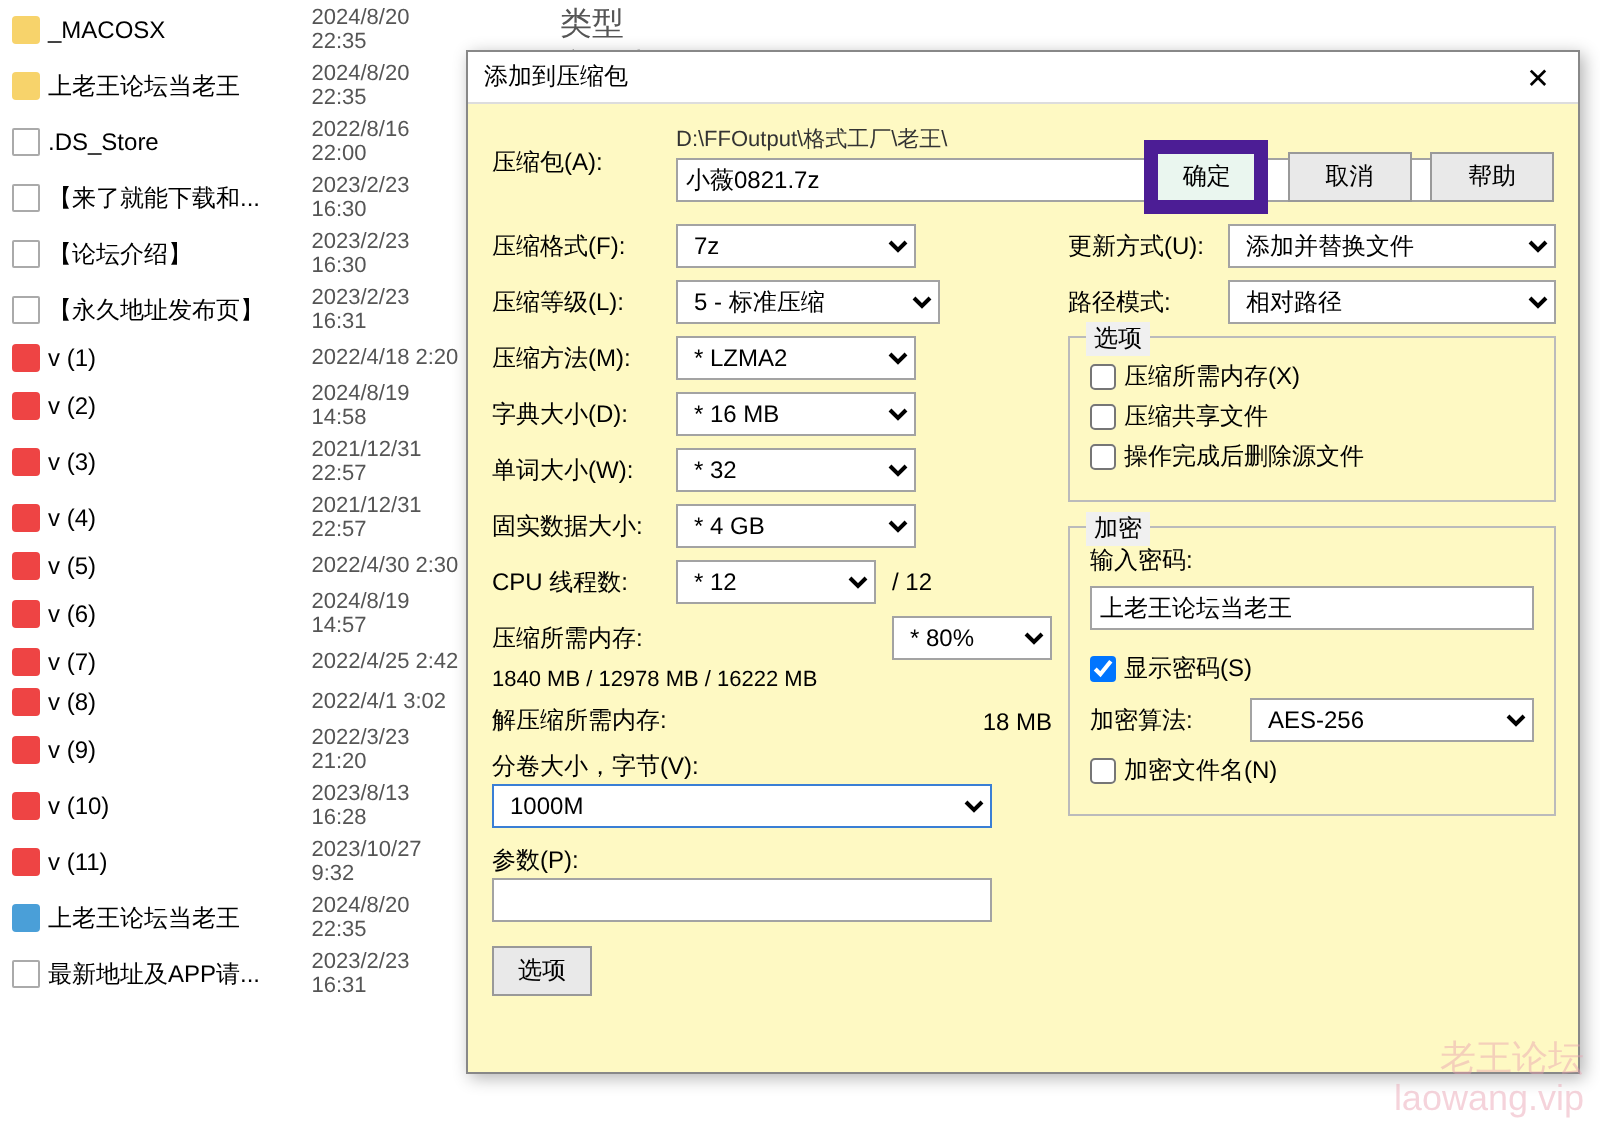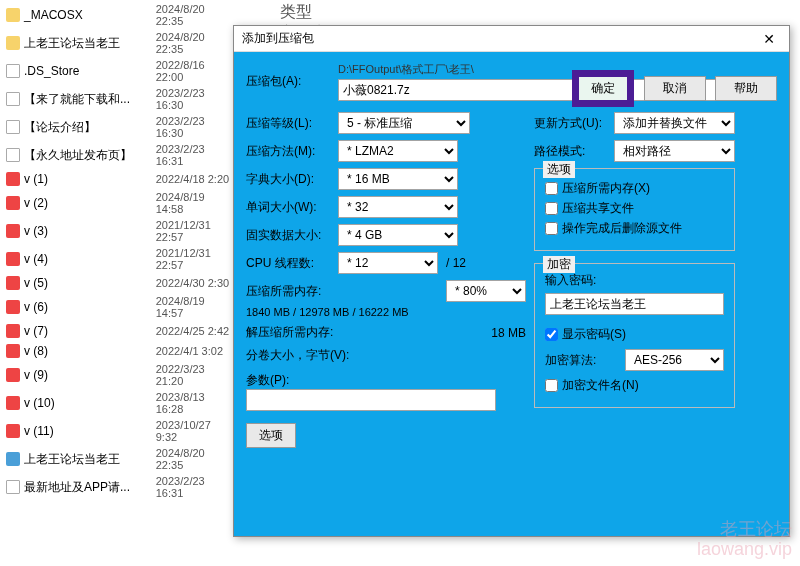--- a/index.html
+++ b/index.html
@@ -10,39 +10,39 @@
 .file-list .name { width: 150px; overflow: hidden; white-space: nowrap; text-overflow: ellipsis; }
 .file-list .date { width: 90px; color: #555; font-size: 11px; }
 .icon-folder, .icon-file, .icon-url, .icon-img { display: inline-block; width: 14px; height: 14px; margin-right: 4px; vertical-align: middle; }
 .icon-folder { background: #f7d36b; border-radius: 2px; }
 .icon-file { background: #fff; border: 1px solid #aaa; border-radius: 1px; }
 .icon-url { background: #e44; border-radius: 2px; }
 .icon-img { background: #4a9fd8; border-radius: 2px; }
 
 .bg-headers { position: absolute; left: 280px; top: 2px; font-size: 16px; color: #555; }
 
-.dialog { position: absolute; left: 233px; top: 25px; width: 557px; height: 512px; background: #0ea5e9; border: 1px solid #888; box-shadow: 2px 2px 8px rgba(0,0,0,0.3); }
+.dialog { position: absolute; left: 233px; top: 25px; width: 557px; height: 512px; background: #fef9c3; border: 1px solid #888; box-shadow: 2px 2px 8px rgba(0,0,0,0.3); }
 .titlebar { height: 26px; background: #fff; border-bottom: 1px solid #ddd; padding: 4px 8px; display: flex; align-items: center; }
 .titlebar .title { flex: 1; }
 .titlebar .x { width: 24px; text-align: center; font-size: 14px; cursor: pointer; }
 
 .body { padding: 10px 12px; position: relative; }
 
 .row { display: flex; align-items: center; margin-bottom: 6px; }
 .lbl { width: 92px; flex-shrink: 0; }
 .lbl2 { width: 80px; flex-shrink: 0; }
 
 input[type=text], select, .combo {
   border: 1px solid #a3a3a3; background: #fff; height: 22px; padding: 2px 4px; font-size: 12px; font-family: inherit;
 }
 select { appearance: auto; }
 .btn { border: 1px solid #999; background: #e9e9e9; padding: 3px 12px; font-size: 12px; cursor: pointer; }
 
 .left-col { position: absolute; left: 12px; top: 60px; width: 280px; }
-.right-col { position: absolute; left: 300px; top: 60px; width: 201px; }
+.right-col { position: absolute; left: 300px; top: 60px; width: 244px; }
 
 .group { border: 1px solid #bbb; margin-top: 6px; padding: 8px 10px 10px; position: relative; }
 .group .legend { position: absolute; top: -8px; left: 8px; background: #f0f0f0; padding: 0 4px; }
 
 .checkbox-row { margin: 3px 0; }
 .checkbox-row input { vertical-align: middle; margin-right: 4px; }
 
 .footer { position: absolute; bottom: 10px; right: 12px; }
 .footer .btn { margin-left: 6px; min-width: 62px; }
 .btn-primary { border: 7px solid #4c1d95; background: #eaf6ef; }
@@ -150,20 +150,24 @@
         <div style="font-size:11px;color:#333;margin-bottom:2px">D:\FFOutput\格式工厂\老王\</div>
         <div style="display:flex;gap:6px">
           <input type="text" style="flex: 1 1 0%;" value="小薇0821.7z">
           <button class="btn">...</button>
         </div>
       </div>
     </div>
 
     <div class="left-col">
       <div class="row">
+          <span class="lbl">压缩格式(F):</span>
+          <select style="width:120px"><option>7z</option></select>
+        </div>
+      <div class="row">
           <span class="lbl">压缩等级(L):</span>
           <select style="width:132px"><option>5 - 标准压缩</option></select>
         </div>
       <div class="row">
           <span class="lbl">压缩方法(M):</span>
           <select style="width:120px"><option>* LZMA2</option></select>
         </div>
       <div class="row">
           <span class="lbl">字典大小(D):</span>
           <select style="width:120px"><option>* 16 MB</option></select>
@@ -184,20 +188,21 @@
       <div class="row">
           <span class="lbl">压缩所需内存:</span>
           <select style="width:80px;margin-left:auto"><option>* 80%</option></select>
         </div>
       <div style="font-size:11px;margin:-2px 0 6px 0">1840 MB / 12978 MB / 16222 MB</div>
       <div class="row">
           <span class="lbl" style="width:140px">解压缩所需内存:</span>
           <span style="margin-left:auto">18 MB</span>
         </div>
       <div style="margin-top:6px">分卷大小，字节(V):</div>
+      <select style="width:250px;border-color:#3a7fd5"><option>1000M</option></select>
       <div style="margin-top:8px">参数(P):</div>
       <input type="text" style="width: 250px;" value="">
       <div style="margin-top:12px"><button class="btn">选项</button></div>
     </div>
 
     <div class="right-col">
       <div class="row">
           <span class="lbl2">更新方式(U):</span>
           <select style="flex:1"><option>添加并替换文件</option></select>
         </div>

